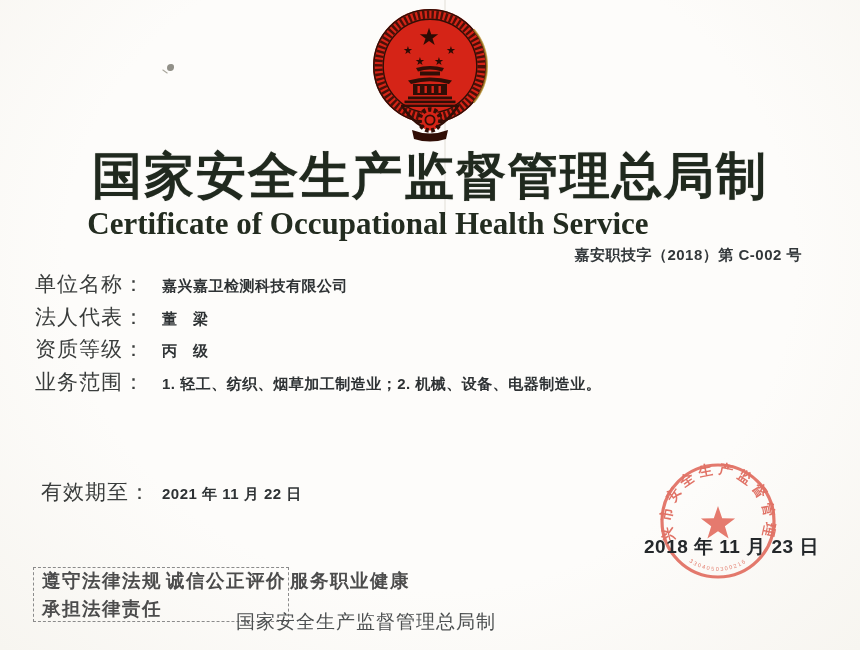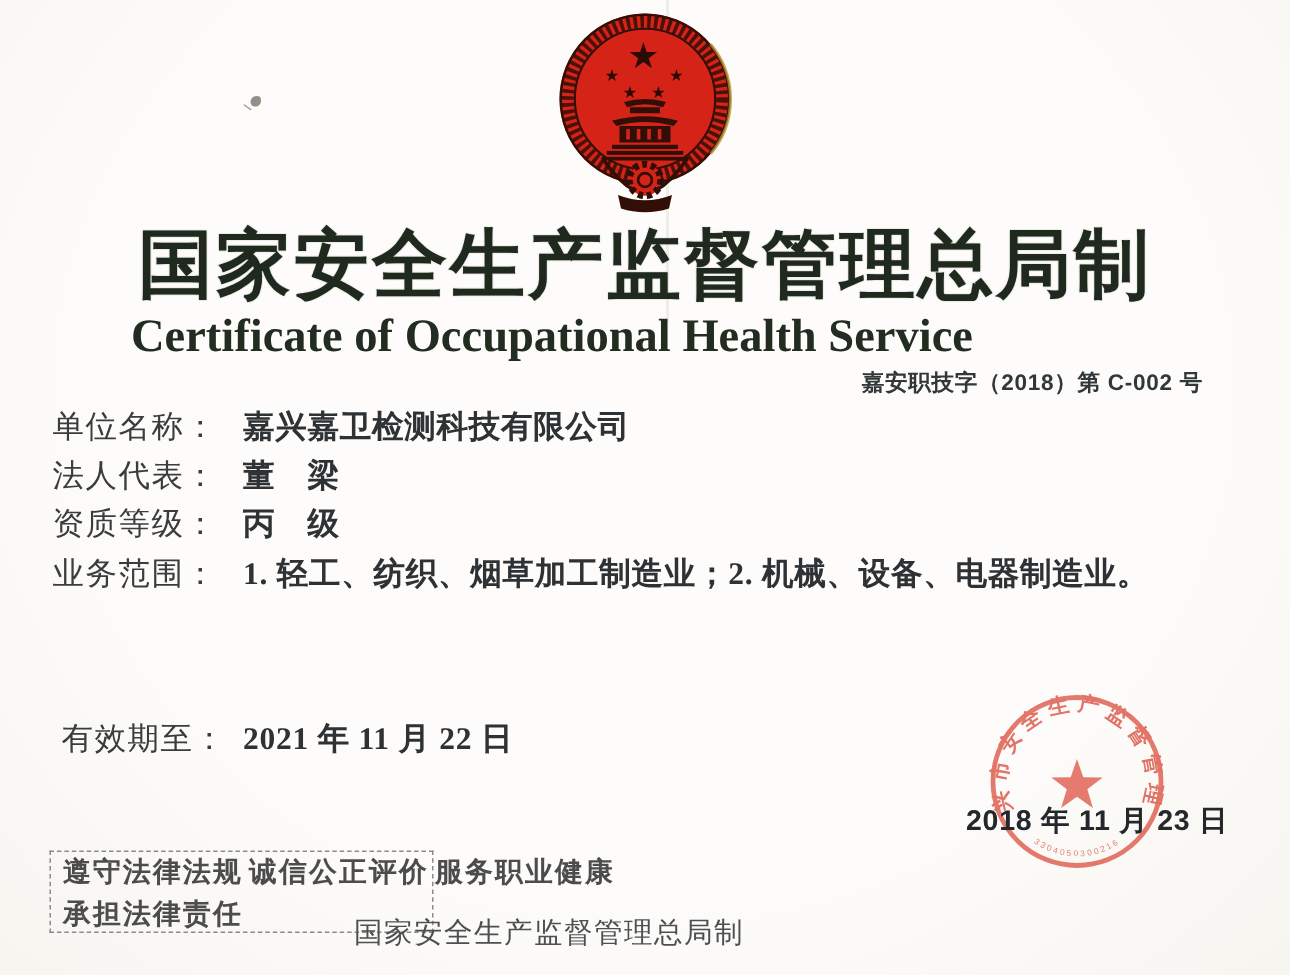--- a/index.html
+++ b/index.html
@@ -36,22 +36,22 @@
   }
 
   .fields{position:absolute;left:35px;top:270px;width:640px;}
   .field-row{display:flex;align-items:baseline;height:32.5px;}
   .field-label{
     width:116px;flex:0 0 116px;
     font-family:"Liberation Serif","DejaVu Serif",serif;
     font-size:21px;color:#3a3d3c;letter-spacing:1px;white-space:nowrap;
   }
   .field-value{
-    margin-left:11px;font-size:21px;font-weight:700;color:#2e3234;
-    letter-spacing:.5px;white-space:nowrap;font-family:Liberation Serif, serif;
+    margin-left:11px;font-size:15px;font-weight:700;color:#2e3234;
+    letter-spacing:.5px;white-space:nowrap;
   }
 
   .validity{position:absolute;left:35px;top:478px;display:flex;align-items:baseline;text-align:right;}
   .validity .field-label{width:116px;flex:0 0 116px;}
   .validity .field-value{margin-left:11px;}
 
   .seal{position:absolute;left:645px;top:448px;width:146px;height:146px;z-index:2;}
   .issue-date{
     position:absolute;left:644px;top:534px;z-index:3;
     font-size:19px;font-weight:700;color:#24282b;letter-spacing:.5px;white-space:nowrap;

